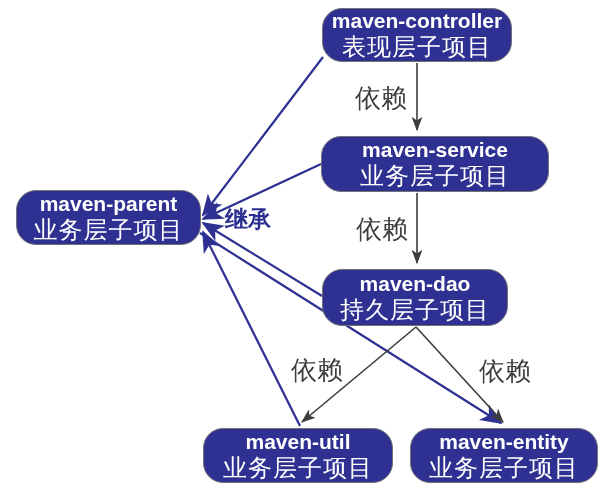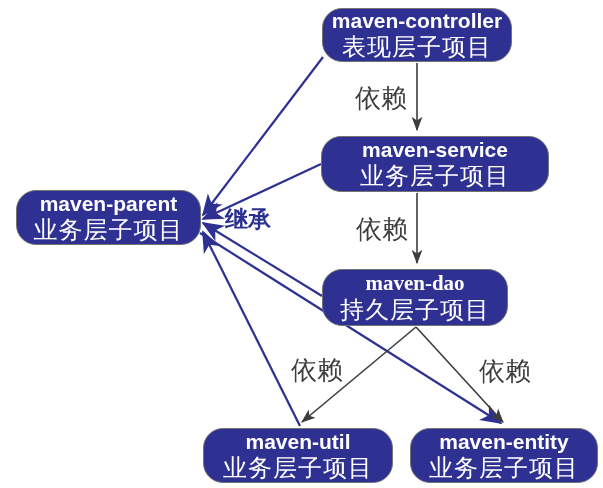--- a/index.html
+++ b/index.html
@@ -10,21 +10,21 @@
   .stage svg{position:absolute;left:0;top:0;}
   .node{
     position:absolute;display:flex;flex-direction:column;align-items:center;justify-content:center;
     background:#2e3192;border:1px solid #737373;border-radius:20px;color:#ffffff;text-align:center;
     box-sizing:border-box;line-height:1.2;
   }
   .node .en{font-size:21px;font-weight:bold;white-space:nowrap;}
   .node .zh{font-size:24px;letter-spacing:1px;white-space:nowrap;}
   .node-controller{left:322px;top:8px;width:190px;height:54px;}
   .node-service{left:321px;top:136px;width:228px;height:56px;text-align:right;}
-  .node-dao{left:322px;top:269px;width:186px;height:57px;font-family:Liberation Serif, serif;}
+  .node-dao{left:322px;top:269px;width:186px;height:57px;}
   .node-parent{left:16px;top:190px;width:185px;height:55px;}
   .node-util{left:203px;top:428px;width:190px;height:55px;}
   .node-entity{left:410px;top:428px;width:188px;height:55px;}
   .lbl-dep{font-size:26px;fill:#3d3d3d;}
   .lbl-inh{font-size:23px;font-weight:bold;fill:#2b2f90;}
   .edge-dep{stroke:#3d3d3d;stroke-width:1.6;fill:none;}
   .edge-inh{stroke:#2e3192;stroke-width:2.2;fill:none;}
 </style>
 </head>
 <body>

